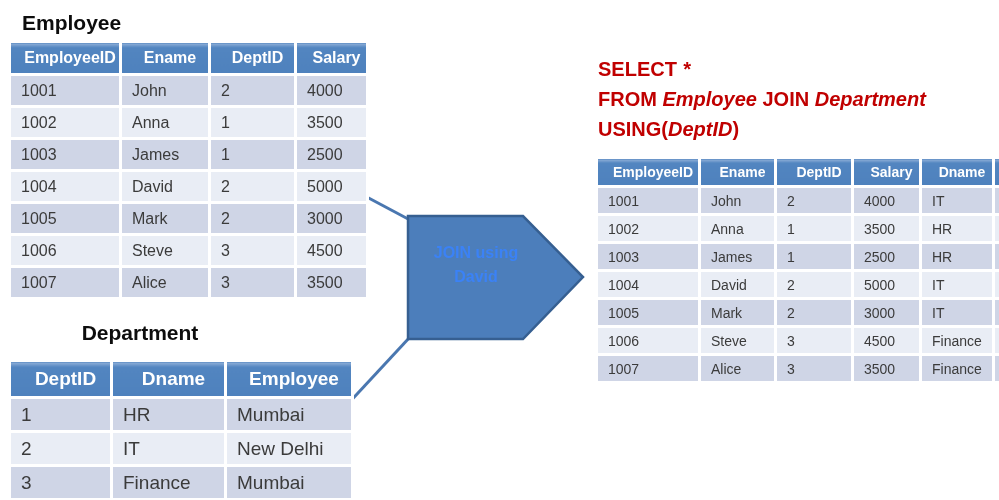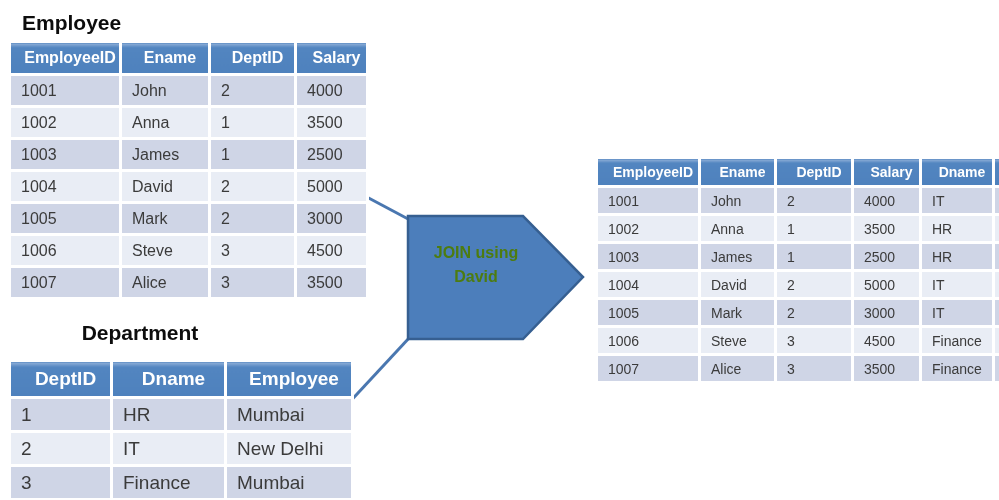--- a/index.html
+++ b/index.html
@@ -67,21 +67,21 @@
     position:absolute;left:598px;top:46px;width:400px;z-index:2;
     color:var(--sql-red);font-size:20px;line-height:30px;
   }
   .sql .b{font-weight:700;font-style:normal;}
   .sql .i{font-weight:600;font-style:italic;}
   .sql .bi{font-weight:700;font-style:italic;}
 
   
   .arrow-label{
     position:absolute;left:408px;top:233px;width:136px;z-index:2;
-    text-align:center;color:#4d7c0f;font-weight:700;font-size:16px;line-height:24px;
+    text-align:center;color:#3b82f6;font-weight:700;font-size:16px;line-height:24px;
   }
 </style>
 </head>
 <body>
 
 <div class="canvas">
 
   <svg class="connectors" viewBox="0 0 999 500">
     <line class="connector-line" x1="316" y1="162" x2="410" y2="212"></line>
     <line class="connector-line" x1="319" y1="427" x2="410" y2="329"></line>
@@ -167,20 +167,25 @@
           <td>New Delhi</td>
         </tr>
         <tr>
           <td>3</td>
           <td>Finance</td>
           <td>Mumbai</td>
         </tr>
       </tbody>
     </table>
 
+  <div class="sql">
+      <div><span class="b">SELECT </span><span class="bi">*</span></div>
+      <div><span class="b">FROM </span><span class="i">Employee </span><span class="b">JOIN </span><span class="i">Department</span></div>
+      <div><span class="b">USING(</span><span class="i">DeptID</span><span class="b">)</span></div>
+    </div>
 
   <table class="tbl result">
       <thead>
         <tr>
           <th>EmployeeID</th>
           <th>Ename</th>
           <th>DeptID</th>
           <th>Salary</th>
           <th>Dname</th>
           <th>Dlocation</th>

